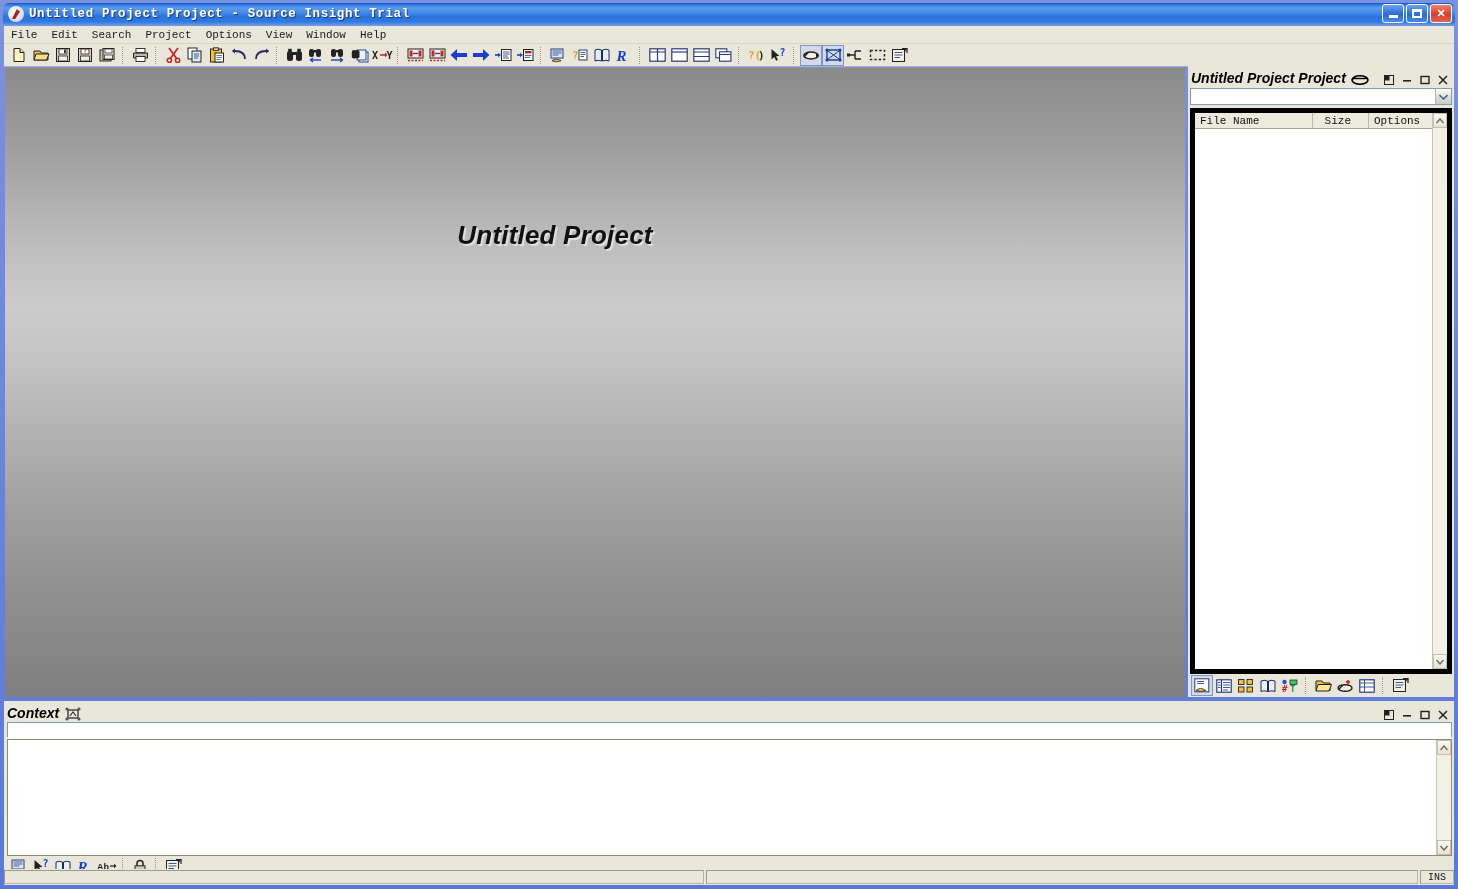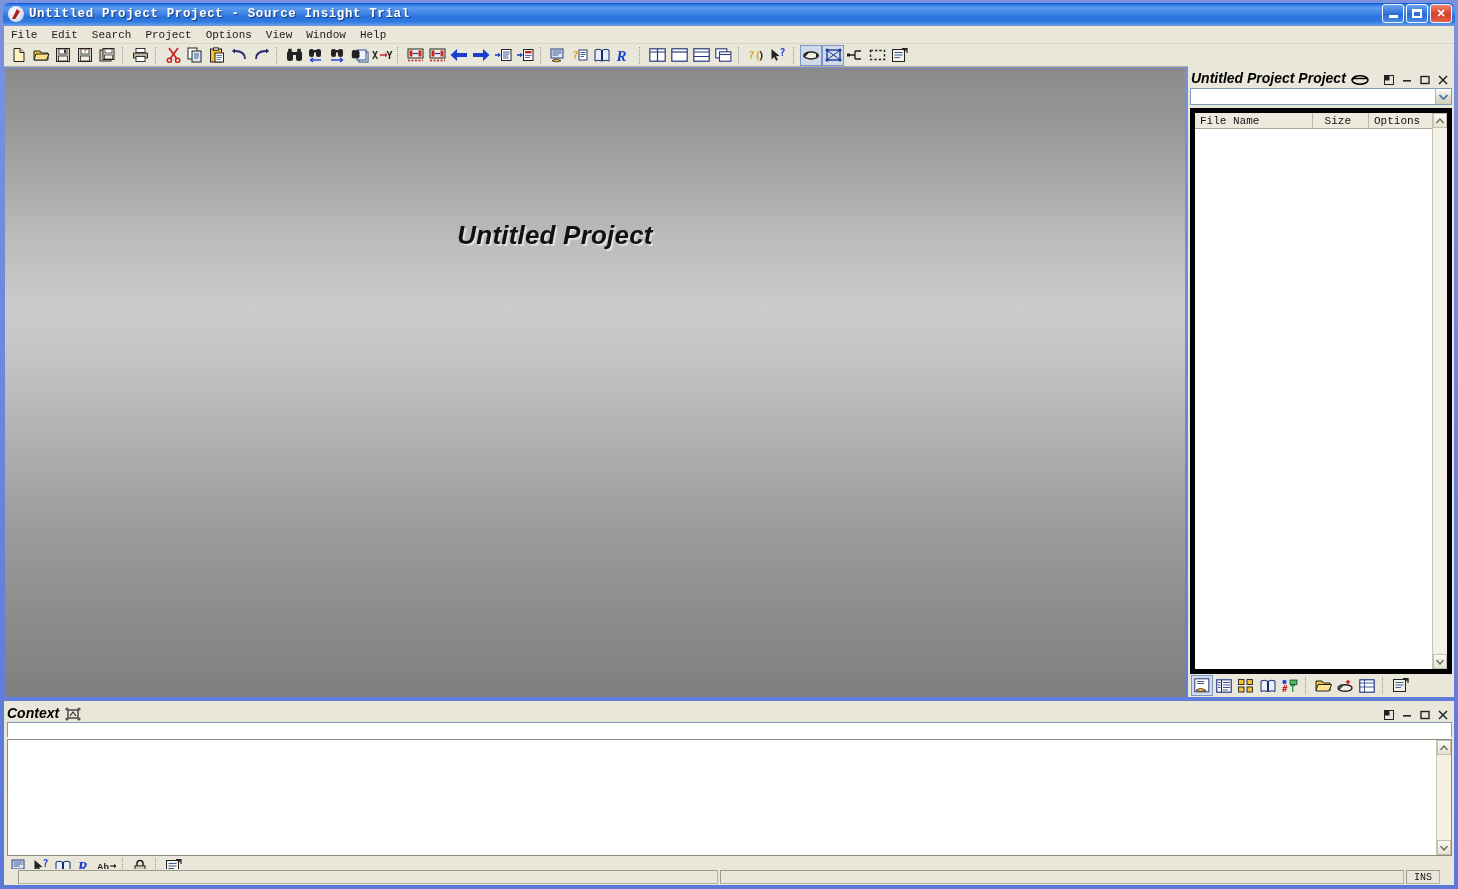--- a/index.html
+++ b/index.html
@@ -211,21 +211,21 @@
   .ctx-body-wrap {
     flex: 1; margin: 0 2px 0 3px; position: relative;
     border: 1px solid #8f8b79; background: #fff;
   }
   .ctx-foot { height: 21px; display: flex; align-items: center; padding-left: 4px; }
 
   
   #statusbar {
     position: absolute; left: 4px; bottom: 4px; right: 4px; height: 16px;
     background: #e9e6da; display: flex; align-items: center; gap: 2px;
-    padding: 0 14px;
+    padding: 0 0;
   }
   .sb-cell {
     height: 14px;
     border: 1px solid #b7b3a1;
     border-top-color: #9d9a88; border-left-color: #9d9a88;
     background: #e9e6da;
   }
   .sb-cell.a { width: 700px; }
   .sb-cell.b { flex: 1; }
   .sb-cell.c {

